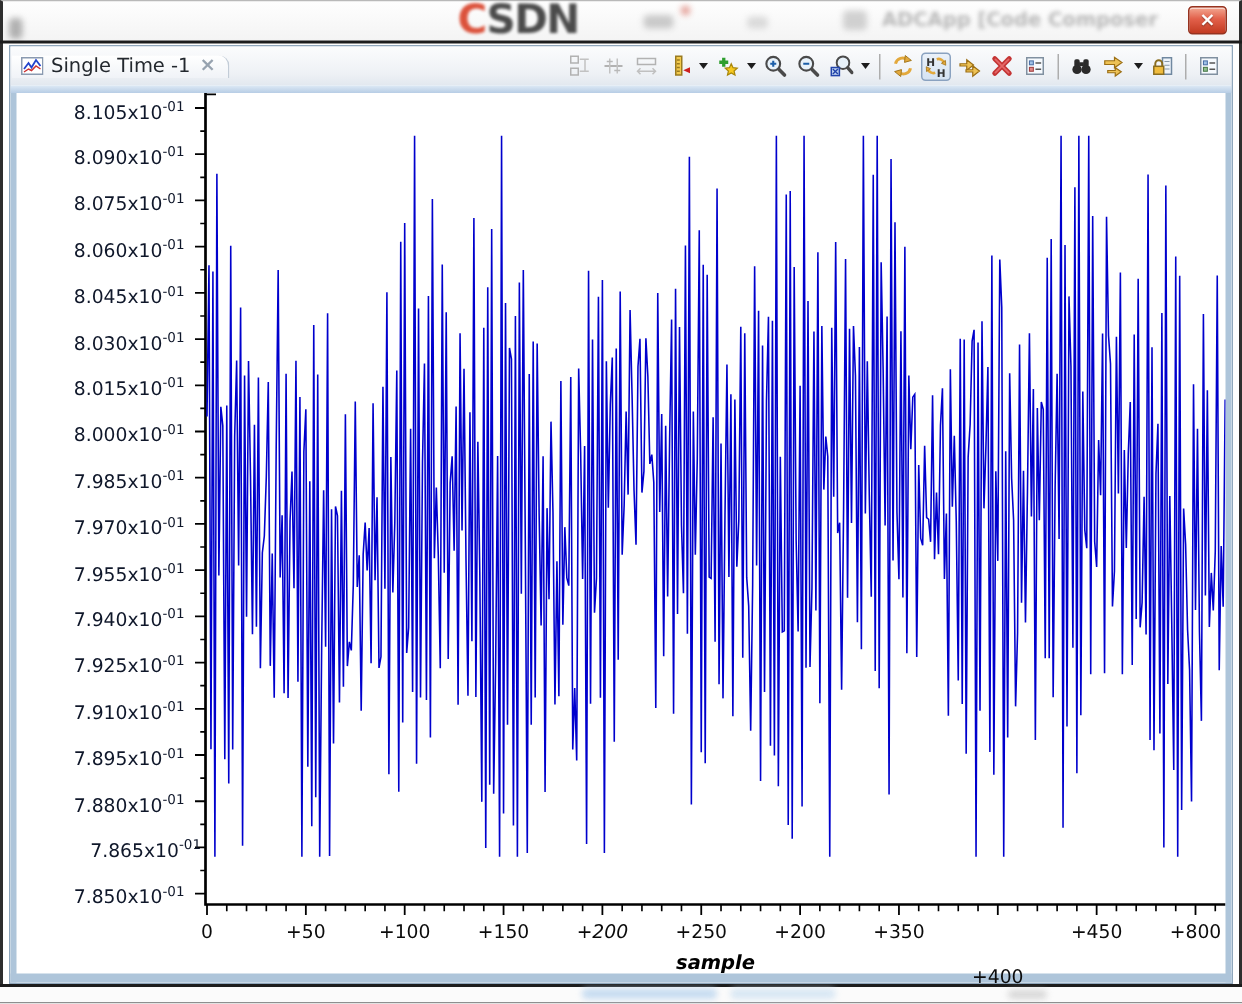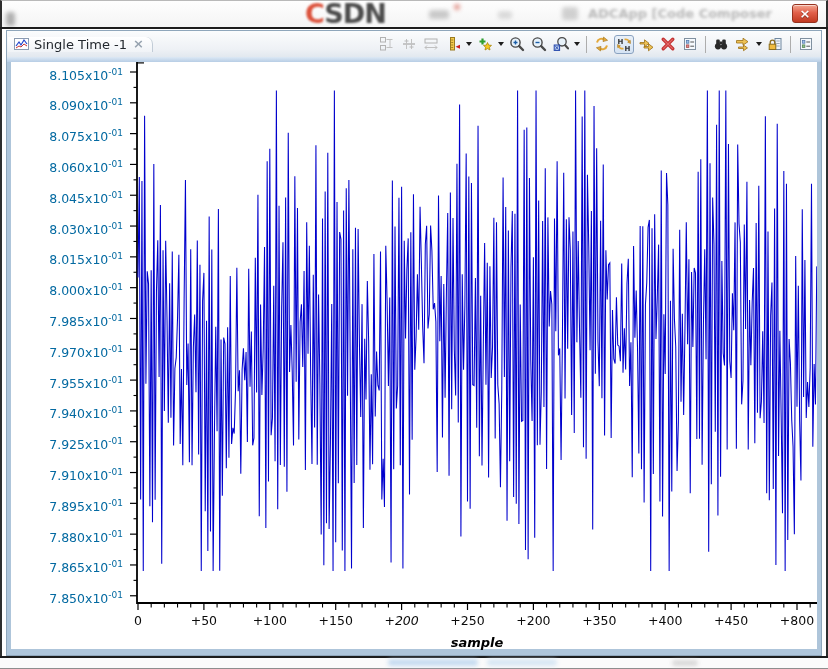--- a/index.html
+++ b/index.html
@@ -44,21 +44,21 @@
   .tbtn{width:20px;height:19px;display:flex;align-items:center;justify-content:center;border-radius:3px;}
   .tbtn.pressed{border:1px solid #8aa2c0;background:linear-gradient(#eaf1f9,#d5e3f3);box-sizing:border-box;}
   .dd{width:0;height:0;border-left:3.5px solid transparent;border-right:3.5px solid transparent;
     border-top:4px solid #1d1d1d;margin:0 1px;}
   .tsep{width:1px;height:17px;background:#adadad;margin:0 3px;}
   .strip{height:5px;background:linear-gradient(180deg,#dde9f5,#b7cde5);}
   .content{flex:1;position:relative;background:#fff;
     border-left:4px solid #aec5da;border-right:4px solid #aec5da;border-bottom:6px solid #aec5da;}
   
   #plot-svg{position:absolute;left:0;top:0;}
-  .ylab{position:absolute;left:0;width:112px;text-align:right;font-size:12.5px;color:#0369a1;
+  .ylab{position:absolute;left:0;width:112px;text-align:right;font-size:12.5px;color:#0f172a;
     line-height:14px;white-space:nowrap;}
   .ylab sup{font-size:9px;}
   .xlab{position:absolute;transform:translateX(-50%);font-size:12.5px;color:#0b0b0b;white-space:nowrap;}
   .sample-label{position:absolute;left:466px;top:573px;transform:translateX(-50%);
     font-size:13px;font-weight:bold;font-style:italic;color:#000;}
   svg text{font-family:"DejaVu Sans",sans-serif;}
 </style>
 </head>
 <body>
 
@@ -337,33 +337,33 @@
         <div class="ylab" style="top: 187.36px;">8.015x10<sup>-01</sup></div>
         <div class="ylab" style="top: 218.17px;">8.000x10<sup>-01</sup></div>
         <div class="ylab" style="top: 248.98px;">7.985x10<sup>-01</sup></div>
         <div class="ylab" style="top: 279.79px;">7.970x10<sup>-01</sup></div>
         <div class="ylab" style="top: 310.6px;">7.955x10<sup>-01</sup></div>
         <div class="ylab" style="top: 341.41px;">7.940x10<sup>-01</sup></div>
         <div class="ylab" style="top: 372.22px;">7.925x10<sup>-01</sup></div>
         <div class="ylab" style="top: 403.03px;">7.910x10<sup>-01</sup></div>
         <div class="ylab" style="top: 433.84px;">7.895x10<sup>-01</sup></div>
         <div class="ylab" style="top: 464.65px;">7.880x10<sup>-01</sup></div>
-        <div class="ylab" style="top: 495.46px;">7.865x10<sup>-01</sup></div>
+        <div class="ylab" style="top: 495.46px; padding-left: 11px;">7.865x10<sup>-01</sup></div>
         <div class="ylab" style="top: 526.27px;">7.850x10<sup>-01</sup></div>
       </div>
     <div id="xlabels">
         <div class="xlab" style="left: 127px; top: 551px;">0</div>
         <div class="xlab" style="left: 192.9px; top: 551px;">+50</div>
         <div class="xlab" style="left: 258.8px; top: 551px;">+100</div>
         <div class="xlab" style="left: 324.7px; top: 551px;">+150</div>
         <div class="xlab" style="left: 390.6px; top: 551px; font-style: italic;">+200</div>
         <div class="xlab" style="left: 456.5px; top: 551px;">+250</div>
         <div class="xlab" style="left: 522.4px; top: 551px;">+200</div>
         <div class="xlab" style="left: 588.3px; top: 551px;">+350</div>
-        <div class="xlab" style="left: 654.2px; top: 551px;">+400</div>
+        <div class="xlab" style="left: 654.2px; top: 581px;">+400</div>
         <div class="xlab" style="left: 720.1px; top: 551px;">+450</div>
         <div class="xlab" style="left: 786px; top: 551px;">+800</div>
       </div>
     <div class="sample-label">sample</div>
   </div>
 </div>
 
 <div class="bottom-border"></div>
 <div class="outside-strip">
   <div class="ghost-blob" style="left:388px;top:1px;width:90px;height:7px;background:#b9d4ee;opacity:.8;"></div>

